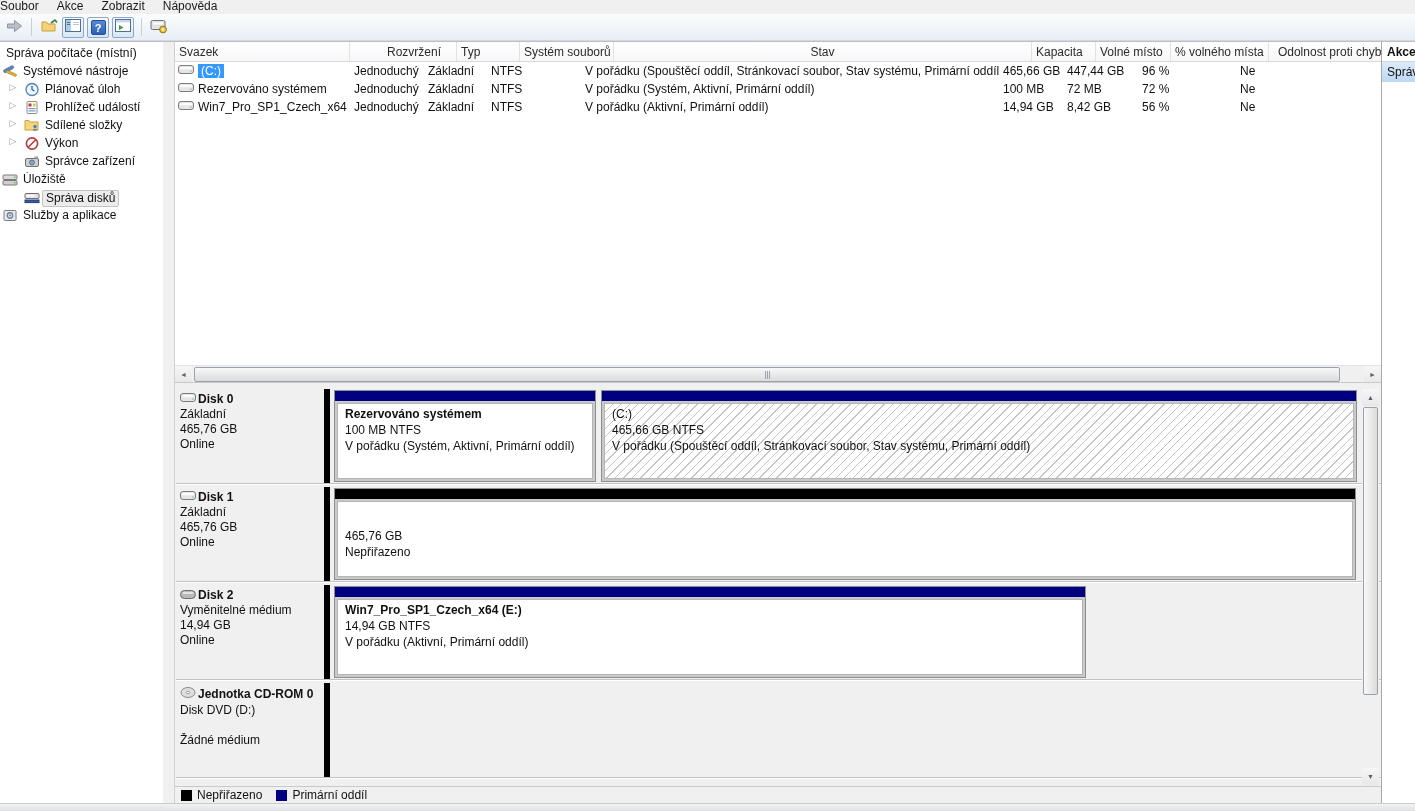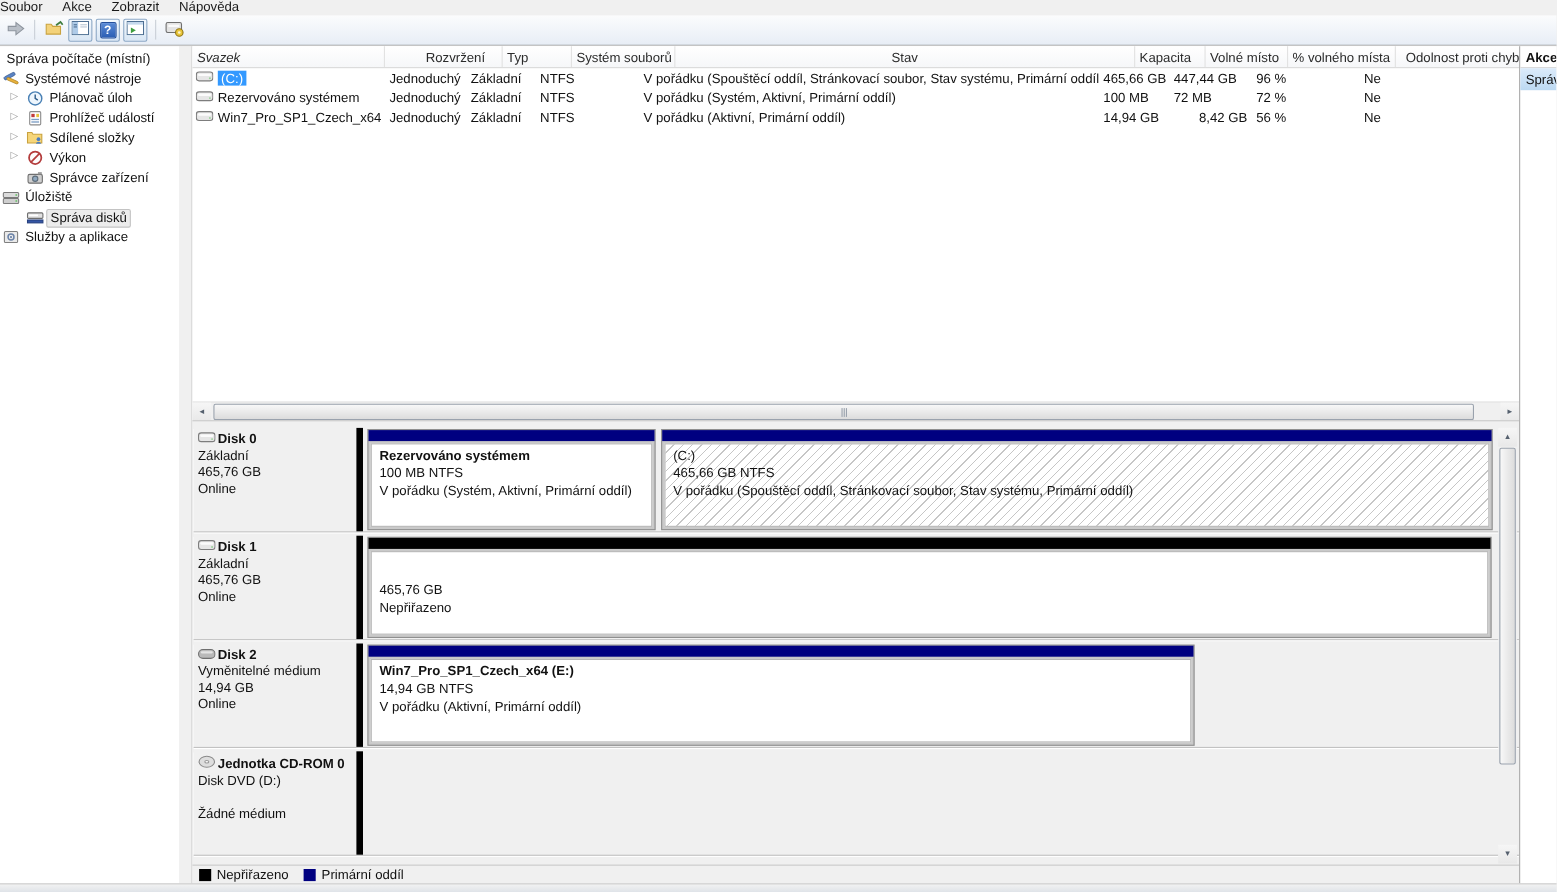--- a/index.html
+++ b/index.html
@@ -263,21 +263,21 @@
           </svg>
         </span>
         <span class="lbl">Služby a aplikace</span>
       </div>
     </div>
   <div class="splitter"></div>
 
   <div class="center">
     <div class="listview">
       <div class="lv-header" id="lvheader">
-          <div class="lv-h" style="width: 175px; font-style: italic;">Svazek</div>
+          <div class="lv-h" style="width: 175px;">Svazek</div>
           <div class="lv-h" style="width: 74px; margin-left: 33px;">Rozvržení</div>
           <div class="lv-h" style="width: 63px;">Typ</div>
           <div class="lv-h" style="width: 94px;">Systém souborů</div>
           <div class="lv-h" style="width: 418px; text-align: center;">Stav</div>
           <div class="lv-h" style="width: 64px;">Kapacita</div>
           <div class="lv-h" style="width: 75px;">Volné místo</div>
           <div class="lv-h" style="width: 98px;">% volného místa</div>
           <div class="lv-h" style="width: 134px; text-align: right;">Odolnost proti chybám</div>
           <div class="lv-h" style="flex: 1 1 0%; border-right: none;"></div>
         </div>
@@ -325,21 +325,21 @@
                   <rect x="2" y="3" width="12" height="2.2" rx="1" fill="#fbfbfb"></rect>
                   <circle cx="12.8" cy="7.2" r="0.9" fill="#9bd39b"></circle>
                 </svg></span>
               <span class="">Win7_Pro_SP1_Czech_x64 (E:)</span>
             </div>
             <div class="lv-c" style="width: 74px;">Jednoduchý</div>
             <div class="lv-c" style="width: 63px;">Základní</div>
             <div class="lv-c" style="width: 94px;">NTFS</div>
             <div class="lv-c" style="width: 418px;">V pořádku (Aktivní, Primární oddíl)</div>
             <div class="lv-c" style="width: 64px;">14,94 GB</div>
-            <div class="lv-c" style="width: 75px; text-align: right;">8,42 GB</div>
+            <div class="lv-c" style="width: 75px;">8,42 GB</div>
             <div class="lv-c" style="width: 98px;">56 %</div>
             <div class="lv-c" style="width: 134px;">Ne</div>
           </div>
         </div>
       <div class="hscroll">
         <div class="sb-btn" style="left:0;">◄</div>
         <div class="sb-thumb" style="left:19px; width:1146px;">
           <span class="grip"></span>
             <span class="grip"></span>
             <span class="grip"></span>

